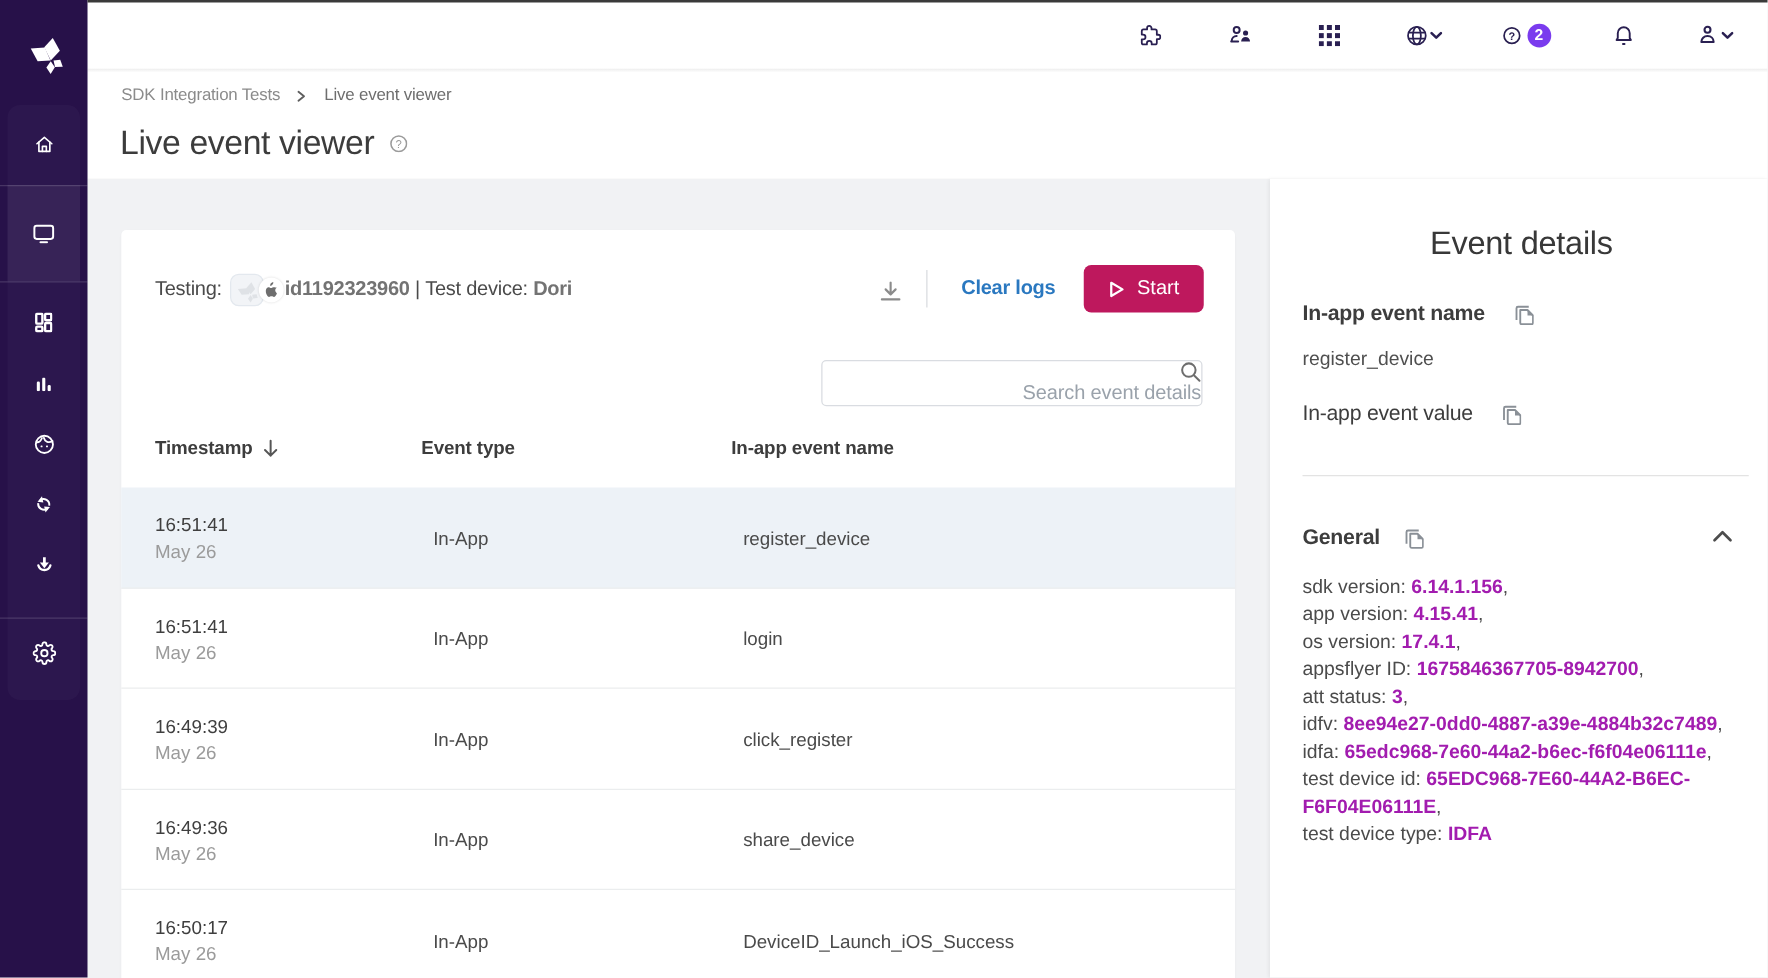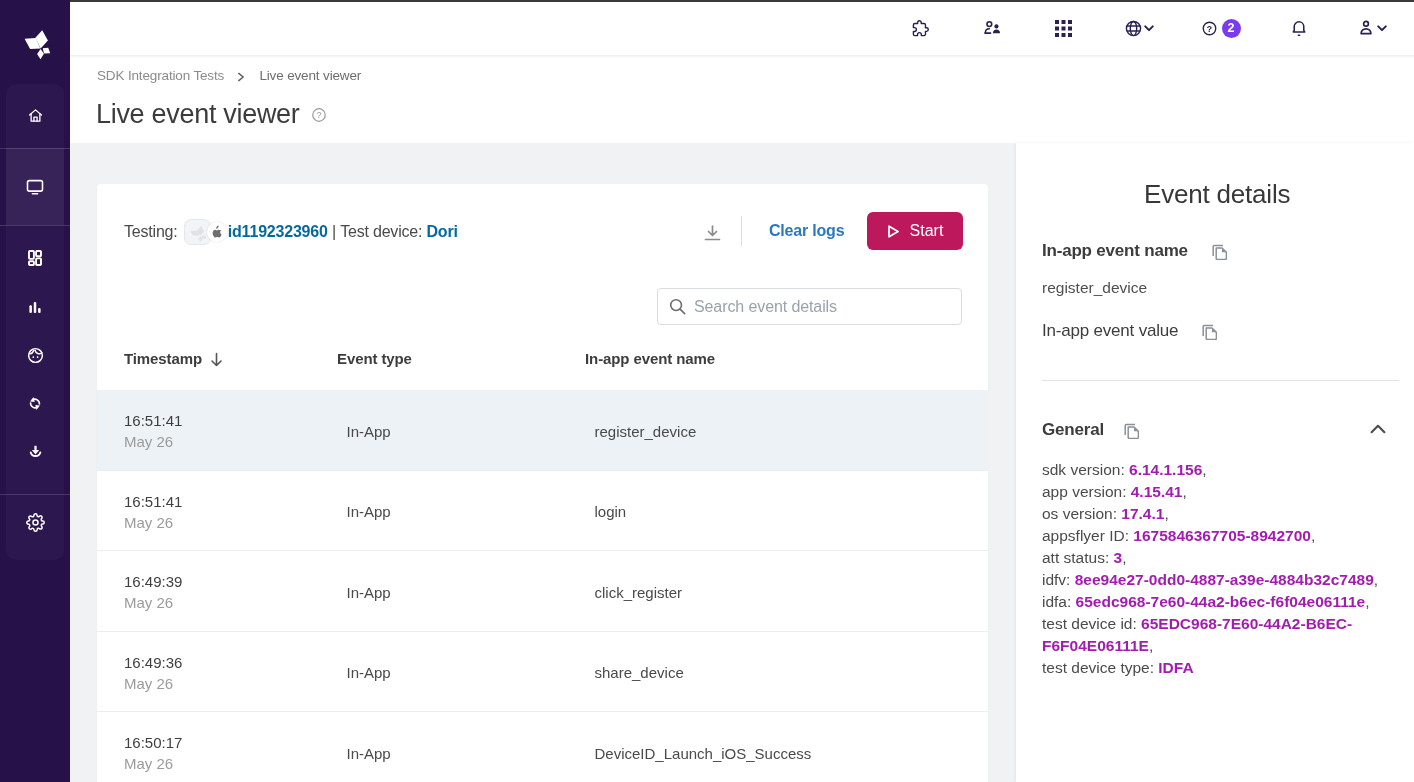--- a/index.html
+++ b/index.html
@@ -31,30 +31,30 @@
   .crumbs svg { vertical-align:-2px; margin:0 11px 0 9px; }
   .pagetitle { position:absolute; left:96px; top:98.5px; font-size:27px; color:#3c3c3c; letter-spacing:-0.3px; z-index:42; }
   .title-q { position:absolute; left:312px; top:107.5px; z-index:42; line-height:0; }
 
   
   .content { position:absolute; left:70px; top:143px; width:1344px; height:639px; background:#f1f2f4; }
   .card { position:absolute; left:27px; top:26px; width:891px; height:613px; background:#ffffff; border-radius:4px 4px 0 0; box-shadow:0 1px 2px rgba(0,0,0,0.04);margin-top:15px; }
 
   
   .testrow { position:absolute; left:27px; top:30px; height:36px; letter-spacing:-0.2px; font-size:16px; color:#4a4a4a; display:flex; align-items:center; }
-  .testrow b { color:#0369a1;text-align:right; }
+  .testrow b { color:#737373;text-align:right; }
   .appic { position:relative; display:inline-block; width:27px; height:26px; margin-left:2px; background:#f2f4f7; border:1px solid #e3e8ee; border-radius:7px; }
   .appleic { position:relative; display:inline-block; width:20px; height:20px; margin-left:-4px; margin-right:1px; background:#fff; border-radius:50%; box-shadow:0 0 2px rgba(0,0,0,0.15); text-align:center; }
   .dlicon { position:absolute; left:607px; top:40.5px; }
   .vsep { position:absolute; left:644px; top:32px; width:1px; height:30px; background:#d9dce0; }
   .clearlogs { position:absolute; left:672px; top:38px; font-size:16px; font-weight:bold; color:#2a78c0; letter-spacing:-0.2px; }
   .startbtn { position:absolute; left:770px; top:28px; width:96px; height:38px; background:#be185d; border-radius:6px; color:#fff; font-size:16px; display:flex; align-items:center; justify-content:center; gap:10px; }
 
   
-  .search { position:absolute; left:560px; top:104px; width:305px; height:37px; border:1px solid #d9dce1; border-radius:4px; display:flex; align-items:center; }
+  .search { position:absolute; left:560px; top:104px; width:305px; height:37px; border:1px solid #d9dce1; border-radius:4px; display:flex; align-items:flex-end;flex-direction:column; }
   .search .ph { color:#9aa2ab; font-size:16px; margin-left:8px; letter-spacing:-0.1px;}
 
   
   .thead { position:absolute; left:0; top:152px; width:891px; height:54px; }
   .th { position:absolute; top:14px; font-size:15px; font-weight:bold; color:#3d3d3d; letter-spacing:-0.1px;}
   .trow { position:absolute; left:0; width:891px; height:80.5px; border-bottom:1px solid #ebedee; font-size:15px; }
   .trow.hl { background:#edf2f7; }
   .tt { position:absolute; left:27px; top:22px; color:#3f3f3f; }
   .td { position:absolute; left:27px; top:43px; color:#9b9b9b; }
   .tc2 { position:absolute; left:249.5px; top:32.5px; color:#4a4a4a; }

